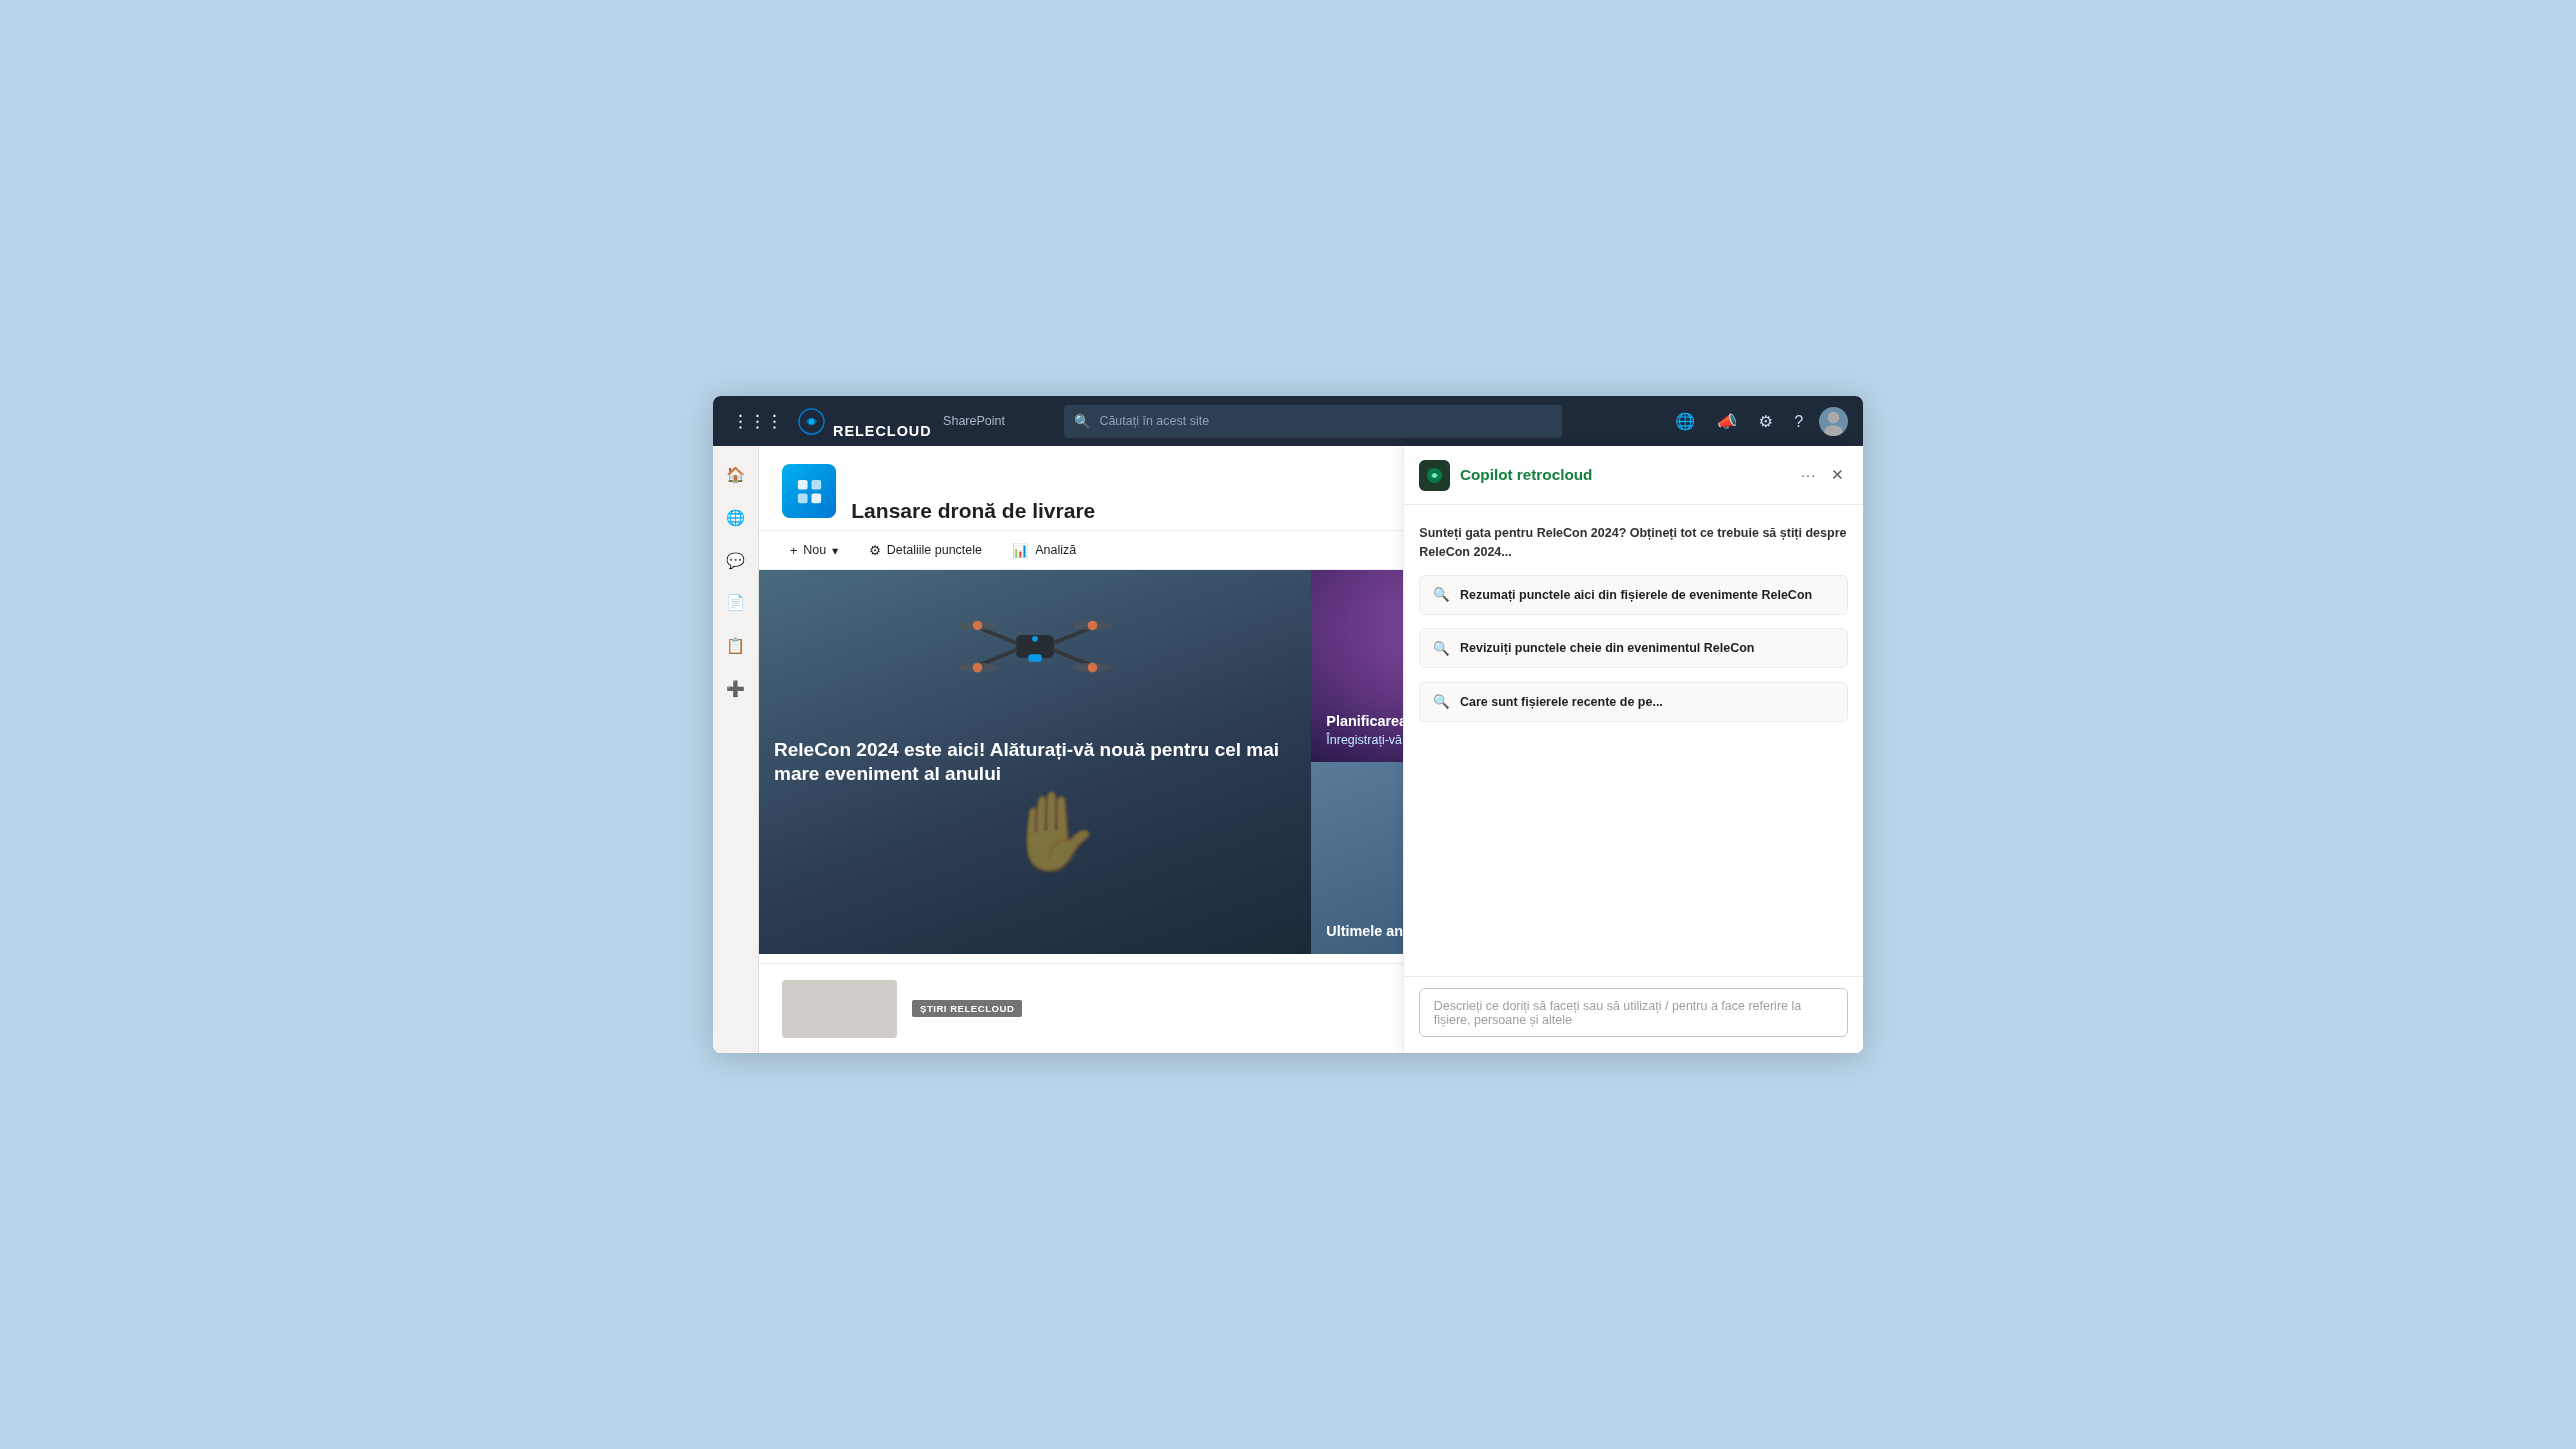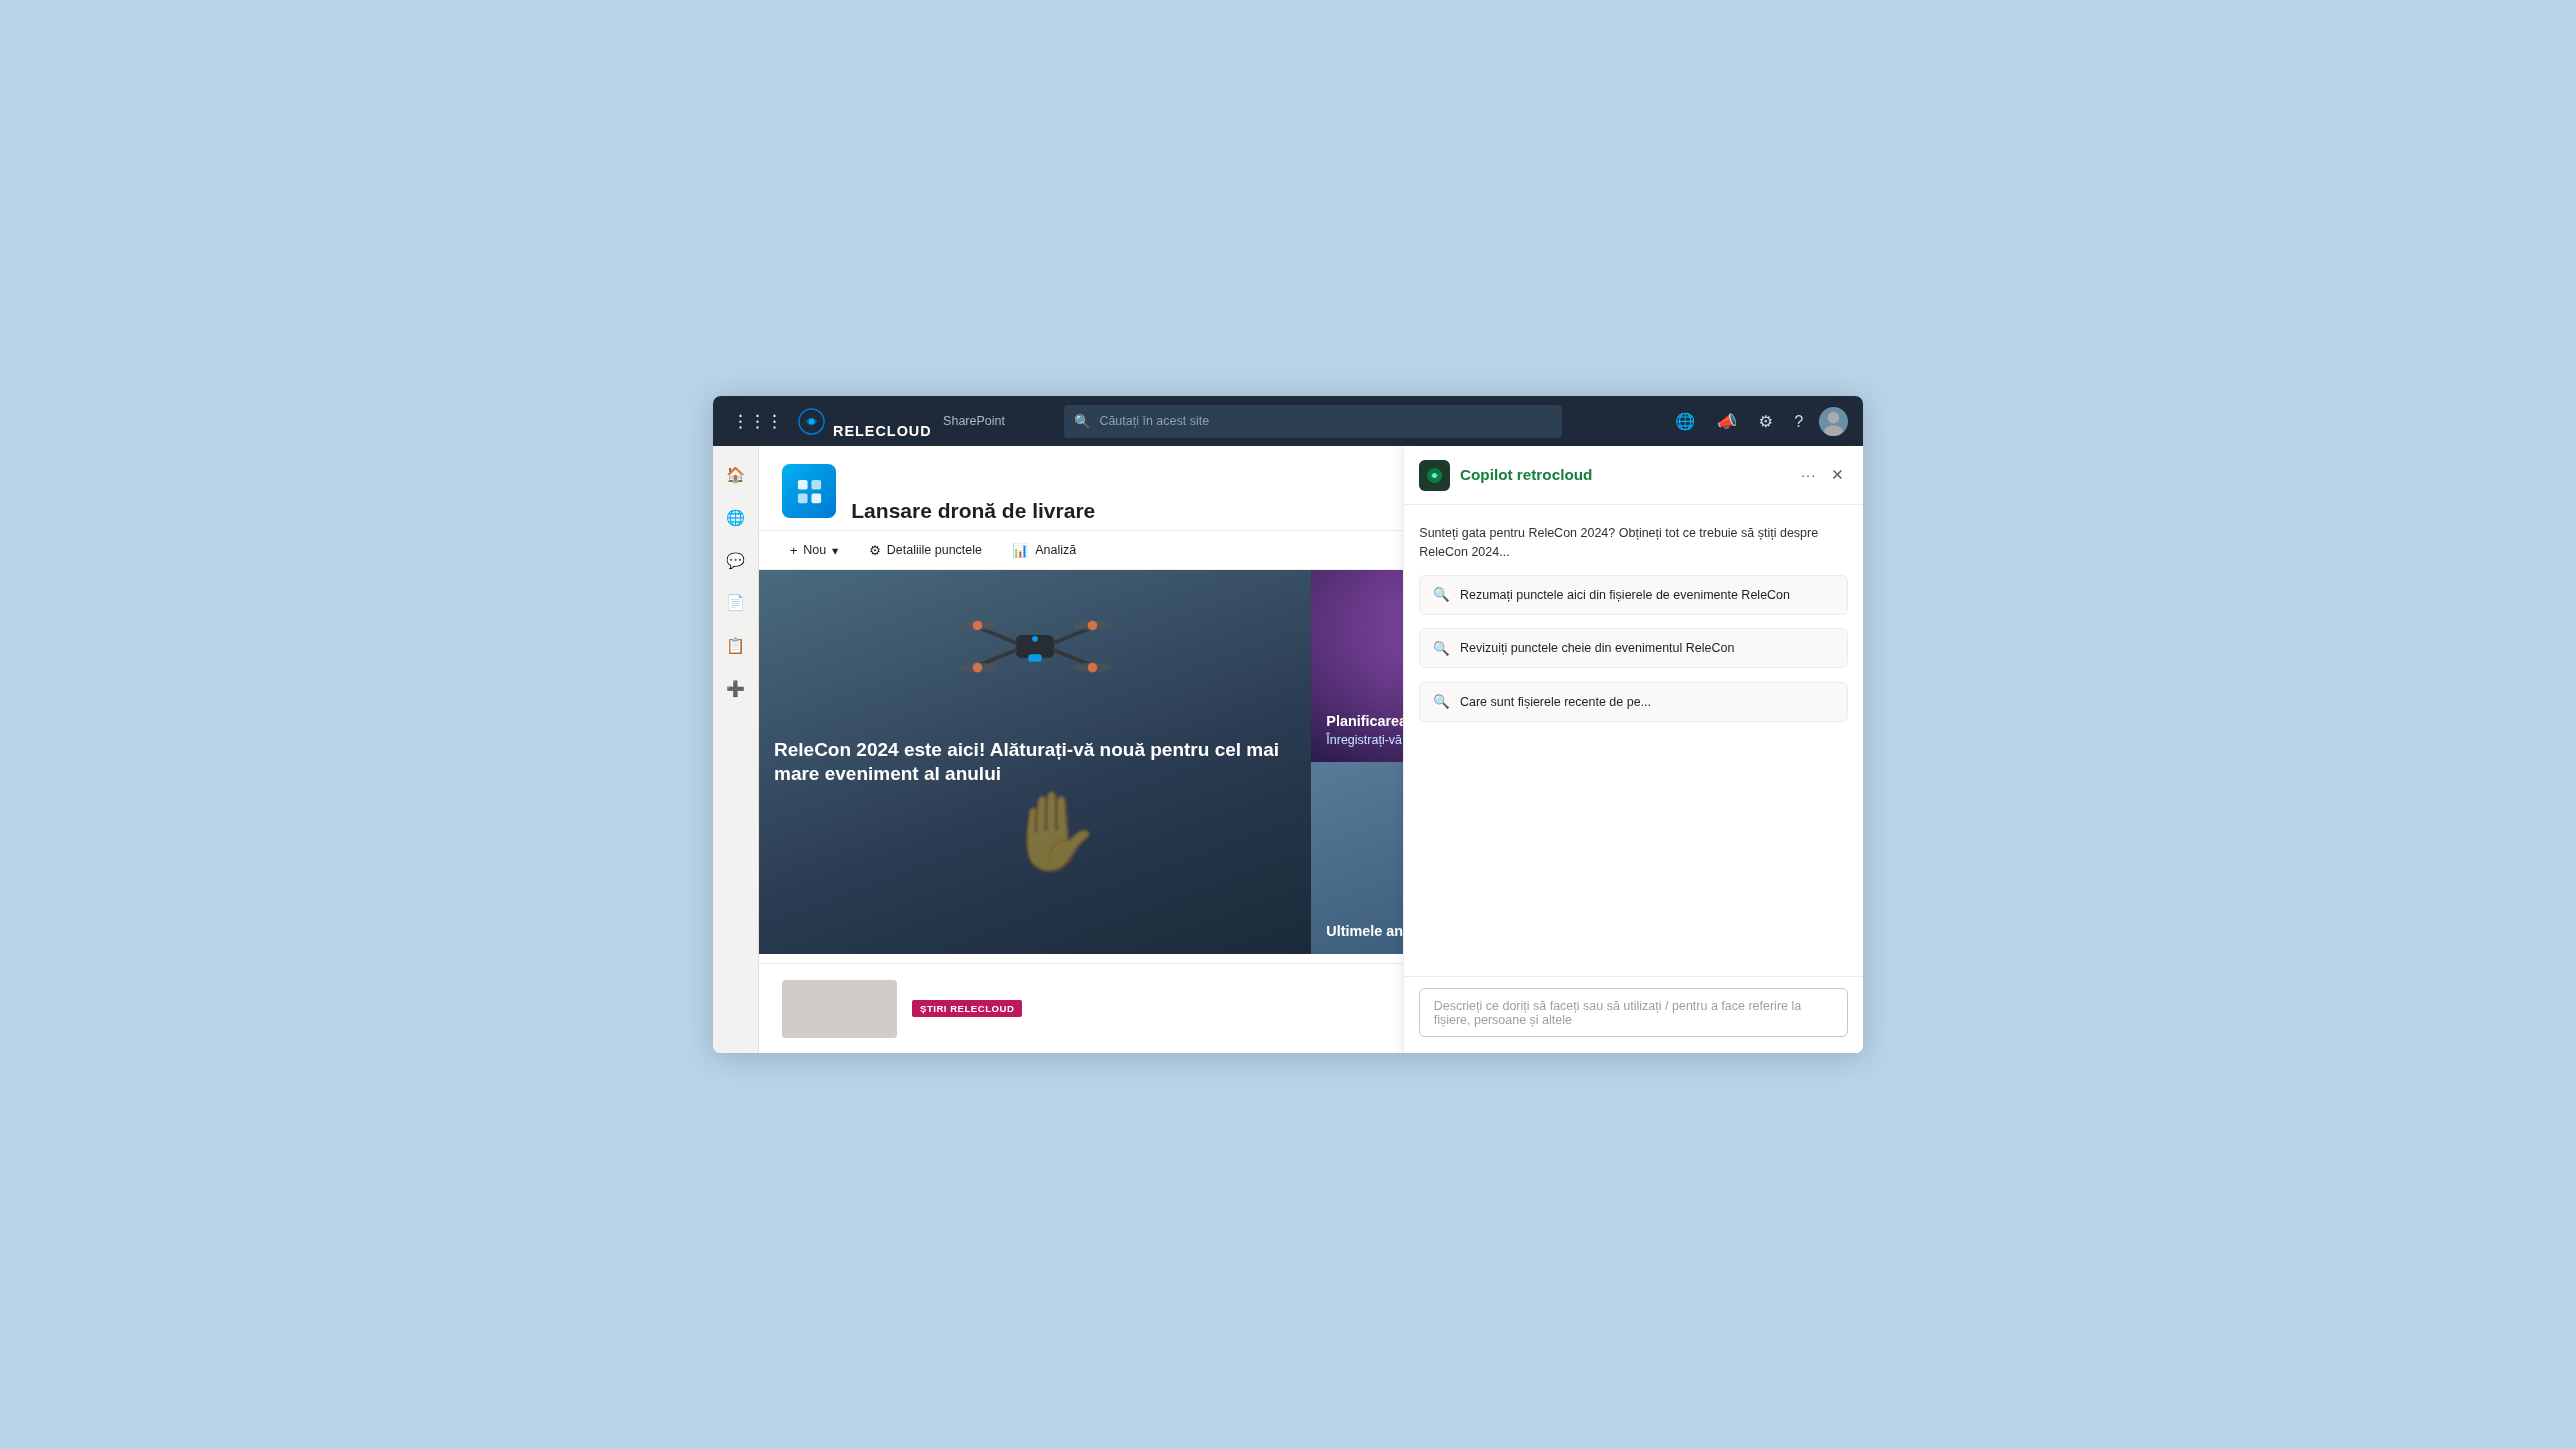--- a/index.html
+++ b/index.html
@@ -313,21 +313,21 @@
     }
     
     .bottom-strip {
       display: flex;
       gap: 15.3px;
       padding: 15.3px 23px;
       border-top: 1px solid #edebe9;
       background: #fff;
     }
     .news-tag {
-      background: #be185d;
+      background: #737373;
       color: #fff;
       font-size: 9.6px;
       font-weight: 700;
       padding: 2.9px 7.7px;
       border-radius: 1.9px;
       letter-spacing: 0.5px;
     }
     
     .copilot-panel {
       width: 460px;
@@ -378,20 +378,21 @@
       padding: 1.9px 3.8px;
       border-radius: 3.8px;
     }
     .copilot-body {
       flex: 1;
       padding: 19px 15.3px;
       display: flex;
       flex-direction: column;
       gap: 13.4px;
       overflow-y: auto;
+      font-weight: bold;
     }
     .copilot-intro {
       font-size: 12.5px;
       color: #323130;
       line-height: 1.5;
     }
     .copilot-suggestion {
       display: flex;
       align-items: center;
       gap: 9.6px;

